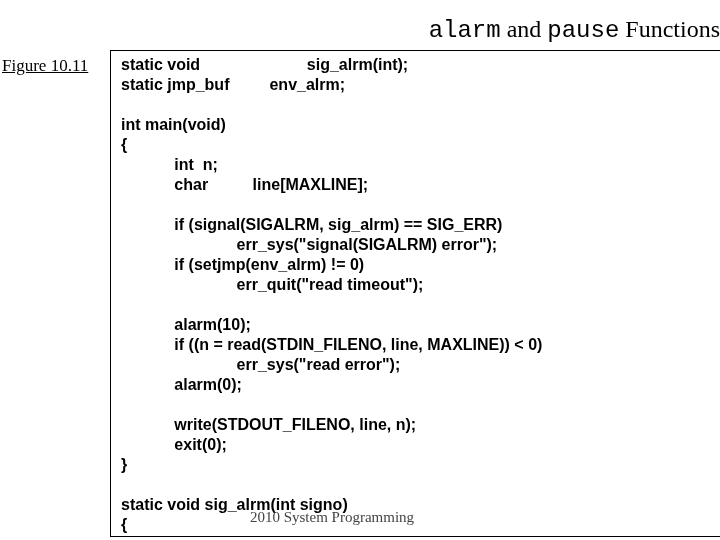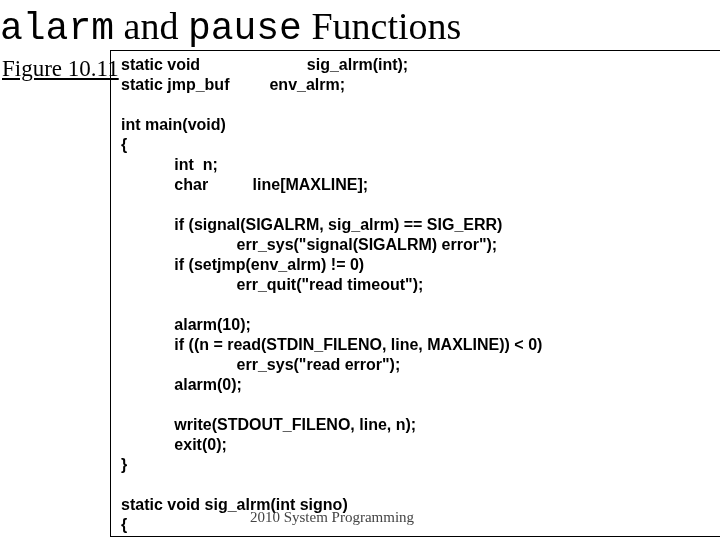--- a/index.html
+++ b/index.html
@@ -6,33 +6,33 @@
     margin: 0;
     padding: 0;
     width: 720px;
     height: 540px;
     background: #fff;
     font-family: "Times New Roman", Times, serif;
     overflow: hidden;
     position: relative;
   }
   .title {
-    font-size: 38px;
-    text-align: left;
-    padding: 4px 0 2px 0;
+    font-size: 24px;
+    text-align: right;
+    padding: 16px 0 2px 0;
     white-space: nowrap;
   }
   .title .mono {
     font-family: "Courier New", Courier, monospace;
   }
   .figure-label {
     position: absolute;
     left: 2px;
     top: 56px;
-    font-size: 23px;
+    font-size: 17px;
     text-decoration: underline;
     font-family: "Times New Roman", serif;
   }
   .code-box {
     position: absolute;
     left: 110px;
     top: 50px;
     width: 700px;
     height: 487px;
     border: 1px solid #000;

